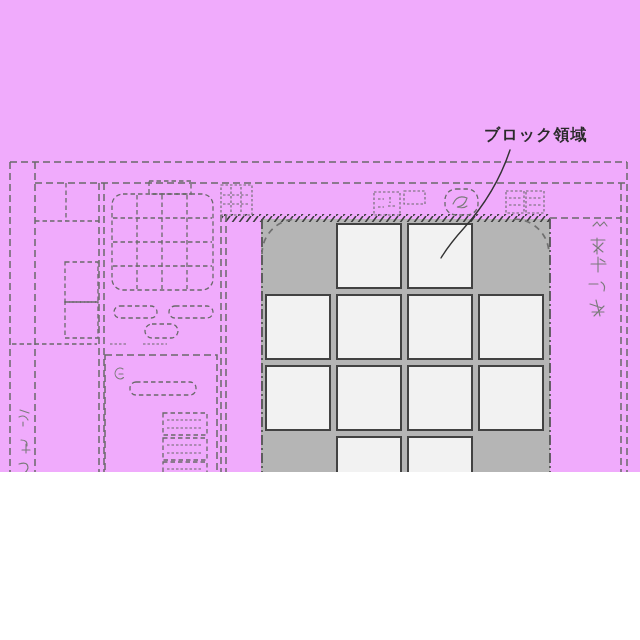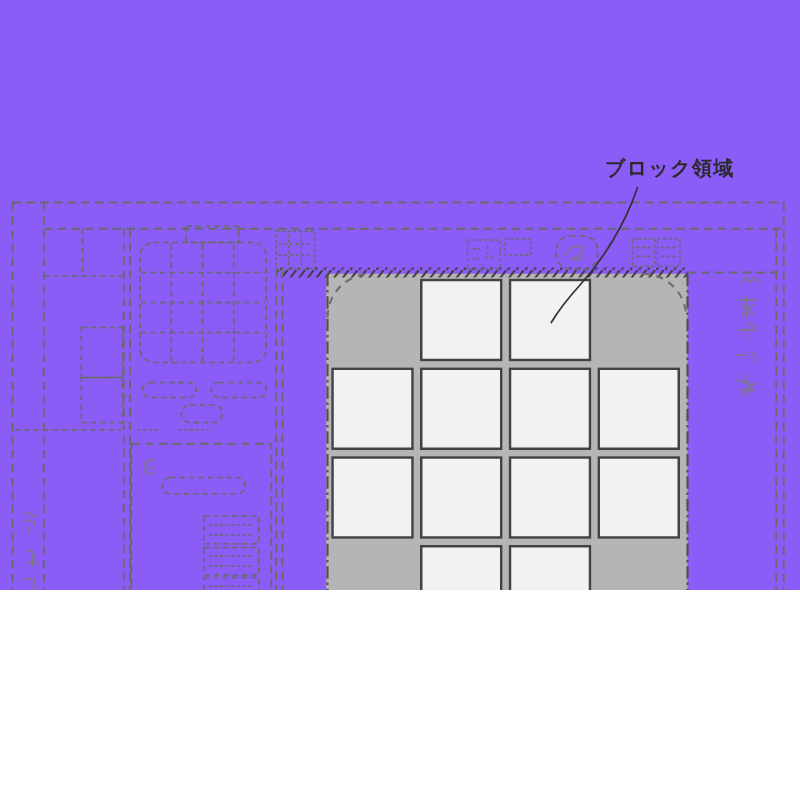--- a/index.html
+++ b/index.html
@@ -1,17 +1,17 @@
 <!DOCTYPE html>
 <html><head>
 <meta charset="utf-8">
 <style>
   html,body{margin:0;padding:0;background:#ffffff;}
   #canvas{
-    position:relative;width:640px;height:472px;background:#8b5cf6;overflow:hidden;
+    position:relative;width:640px;height:472px;background:#f0abfc;overflow:hidden;
     font-family:"Liberation Sans","DejaVu Sans",sans-serif;
     --region-fill:#b5b5b5;--cell-fill:#f2f2f2;--cell-border:#424242;
     --line:#6a6a6a;--dark:#3c3c3c;--chain:#4f4f4f;--scribble:#7b7b7b;--leader:#333333;--text:#2a2a2a;
   }
   #linework{position:absolute;left:0;top:0;width:640px;height:640px;}
   .dash{stroke:var(--line);stroke-width:1.5;fill:none;stroke-dasharray:7 4;}
   .dash-sm{stroke:var(--line);stroke-width:1.3;fill:none;stroke-dasharray:4.5 3;}
   .dash-tiny{stroke:var(--line);stroke-width:1.1;fill:none;stroke-dasharray:2.5 2;}
   .chain{stroke:var(--chain);stroke-width:1.7;fill:none;stroke-dasharray:10 3 2 3;}
   .arc{stroke:#6f6f6f;stroke-width:1.7;fill:none;stroke-dasharray:6 5;}

